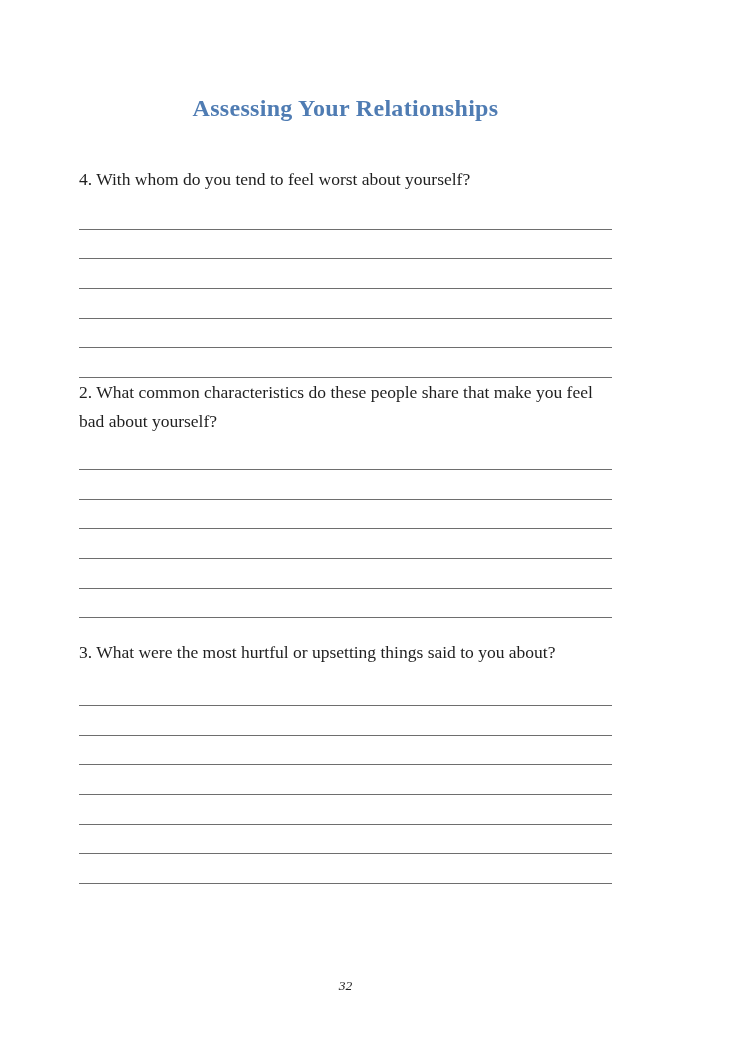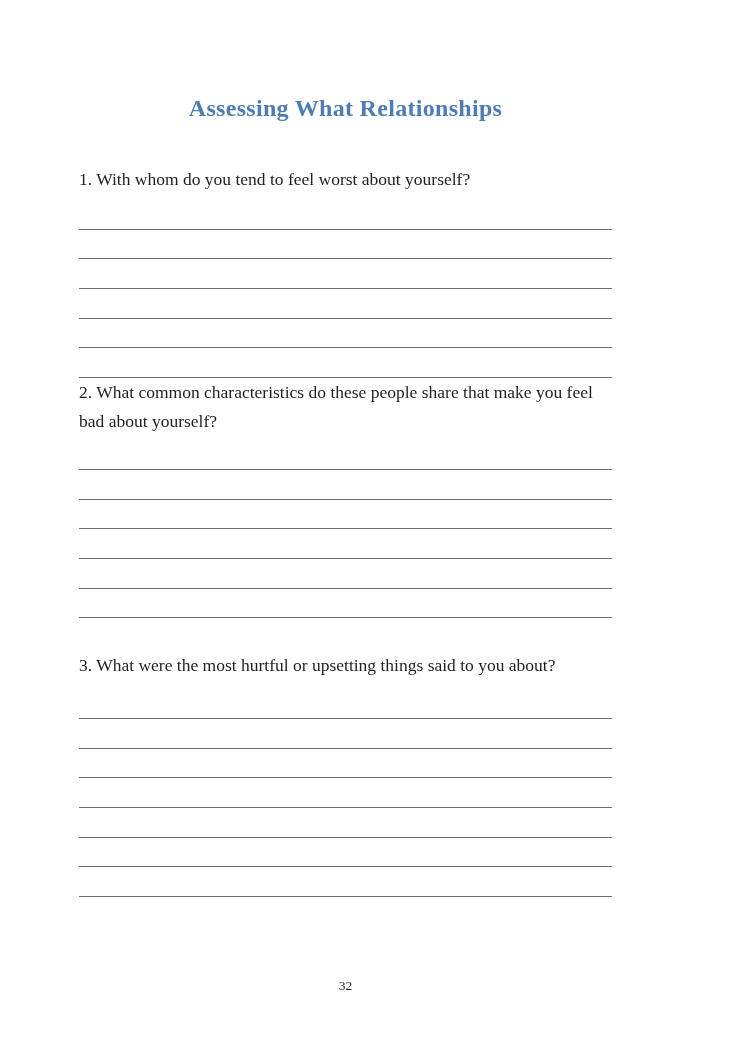--- a/index.html
+++ b/index.html
@@ -26,45 +26,46 @@
   .question {
     margin: 0;
     font-size: 17.5px;
     line-height: 29px;
     color: var(--text-color, #1f1f1f);
   }
   .sec1 .question { margin-top: 40px; }
   .sec1 .answer-lines { margin-top: 6px; }
   .sec2 .question { }
   .sec2 .answer-lines { margin-top: 4px; }
-  .sec3 .question { margin-top: 33px; }
+  .sec3 .question { margin-top: 20px; }
   .sec3 .answer-lines { margin-top: 9px; }
   .answer-line {
     height: 28.7px;
     border-bottom: 1.6px solid var(--line-color, #6e6e6e);
   }
   .page-number {
     position: absolute;
     top: 978px;
     left: 79px;
     width: 533px;
     text-align: center;
     font-size: 13.5px;
     color: var(--text-color, #1f1f1f);
+    font-style: italic;
   }
 </style>
 </head>
 <body>
 
 <div class="page">
 
-  <h1 class="title">Assessing What Relationships</h1>
+  <h1 class="title">Assessing Your Relationships</h1>
 
   <section class="sec1">
-    <p class="question">1. With whom do you tend to feel worst about yourself?</p>
+    <p class="question">4. With whom do you tend to feel worst about yourself?</p>
     <div class="answer-lines">
         <div class="answer-line"></div>
         <div class="answer-line"></div>
         <div class="answer-line"></div>
         <div class="answer-line"></div>
         <div class="answer-line"></div>
         <div class="answer-line"></div>
       </div>
   </section>
 

